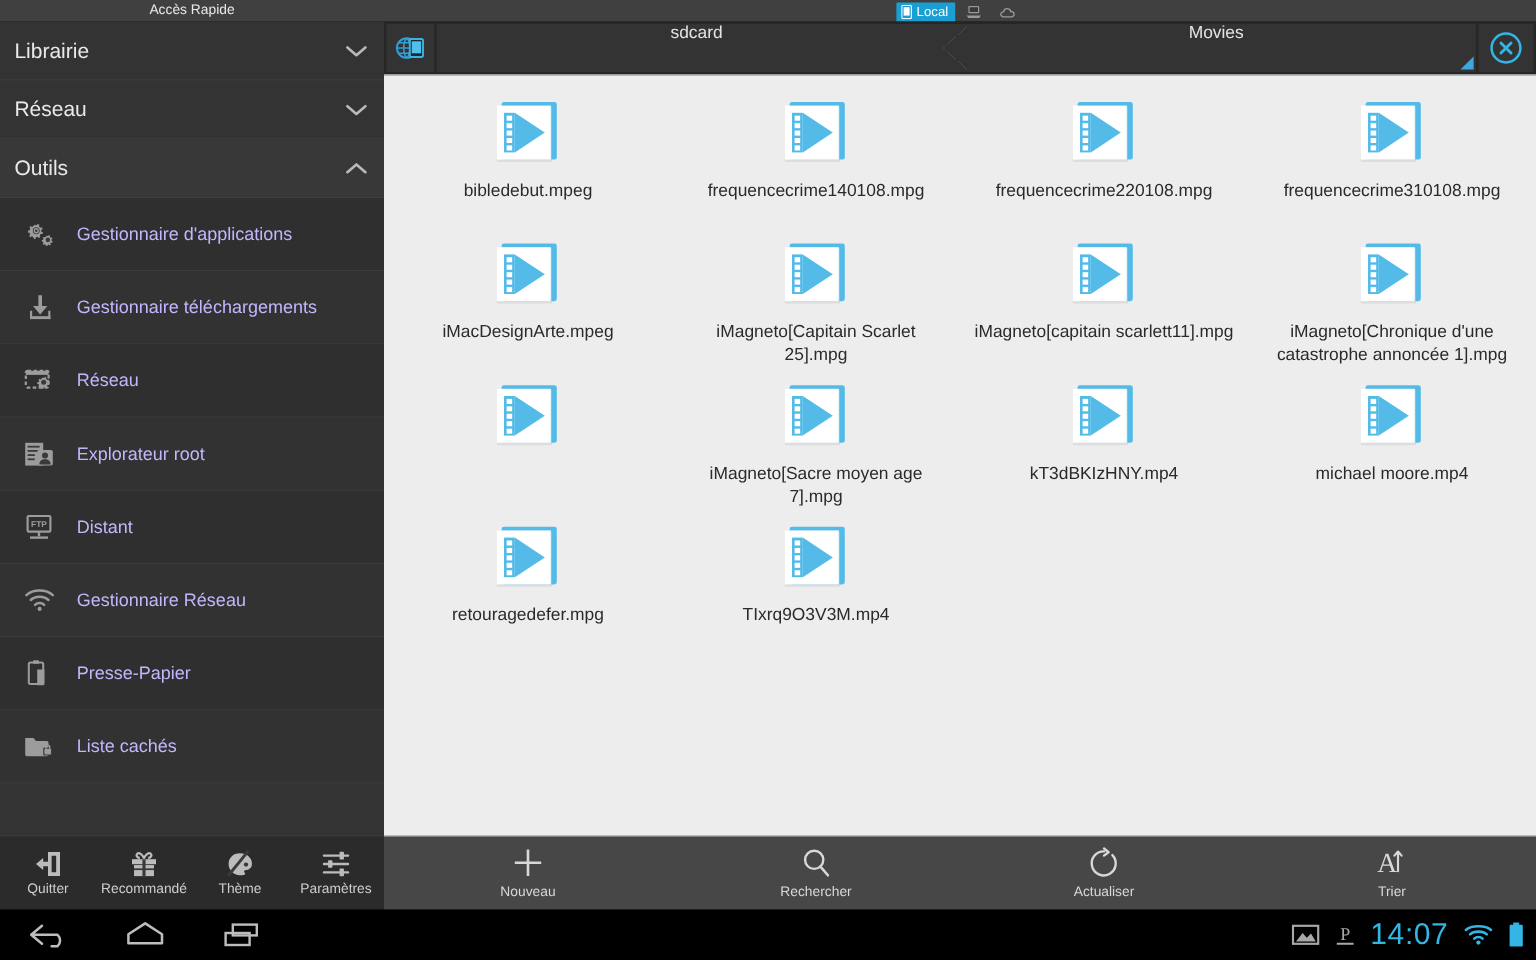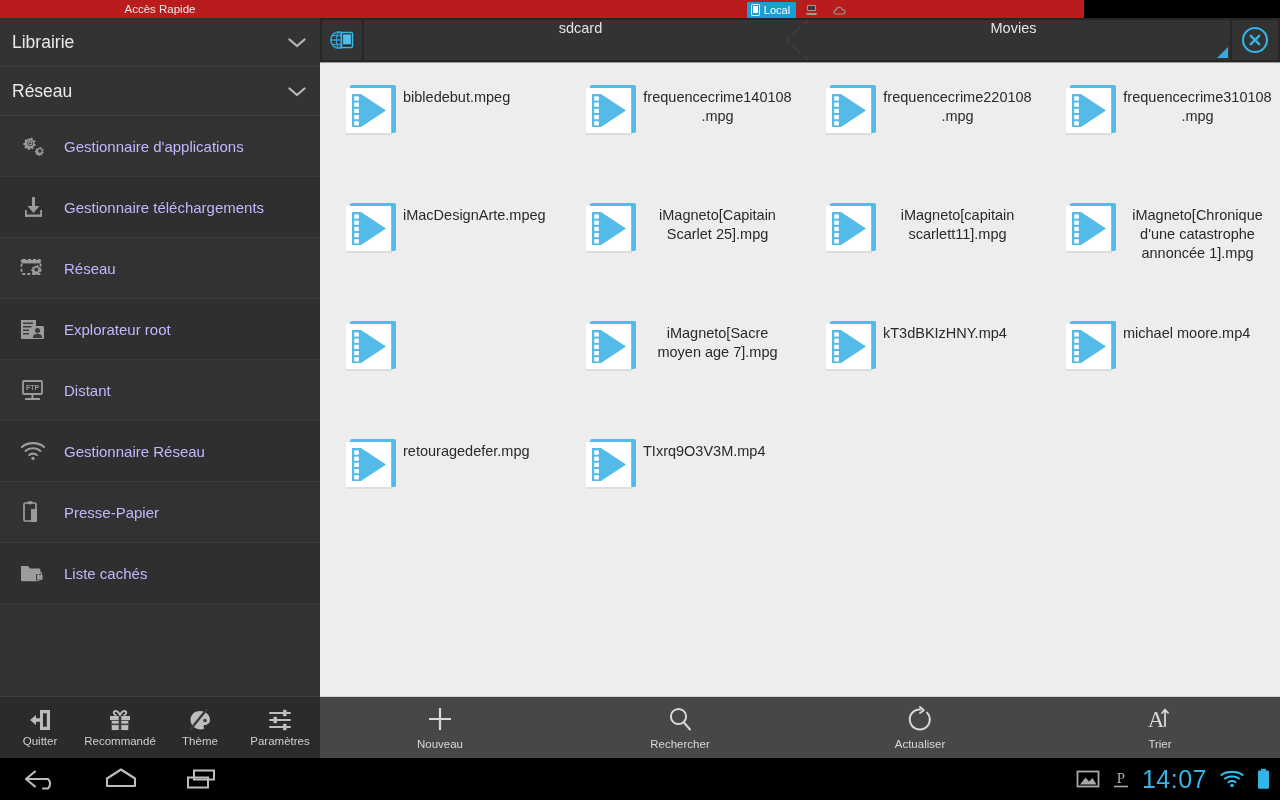--- a/index.html
+++ b/index.html
@@ -11,22 +11,22 @@
   }
   #app {
     position: relative;
     width: 1280px; height: 800px;
     background: #000;
   }
 
   
   .topstrip {
     position: absolute; left: 0; top: 0;
-    width: 1084px; height: 18px;
-    background: #b91c1c;
+    width: 1280px; height: 18px;
+    background: #404040;
     display: flex; align-items: center;
   }
   .topstrip-title {
     position: absolute; left: 0; top: 0;
     width: 320px; height: 18px;
     line-height: 18px;
     text-align: center;
     color: #e8e8e8;
     font-size: 11.5px;
   }
@@ -161,22 +161,23 @@
     border-top: 1px solid #9a9a9a;
     overflow: hidden;
   }
   .filegrid {
     display: grid;
     grid-template-columns: repeat(4, 1fr);
     padding: 10px 0 0 0;
     align-content: start;
   }
   .file-cell {
-    padding: 6px 8px 2px 21px;
-    display: flex; flex-direction: row;
+    padding: 6px 8px 2px 8px;
+    display: flex; flex-direction: column;
+    align-items: center;
     min-height: 118px;
   }
   .file-name {
     margin-top: 9px;
     color: #2a2a2a;
     font-size: 14.5px;
     line-height: 19px;
     text-align: center;
     max-width: 216px;
     word-break: break-word;
@@ -255,20 +256,26 @@
       </svg>
     </div>
 
     <div class="sb-group">
       <span class="sb-group-label">Réseau</span>
       <svg class="chev" viewBox="0 0 18 11">
         <path d="M1.5 2.5 L9 9 L16.5 2.5" fill="none" stroke="#d0d0d0" stroke-width="2.2" stroke-linecap="round" stroke-linejoin="round"></path>
       </svg>
     </div>
 
+    <div class="sb-group open">
+      <span class="sb-group-label">Outils</span>
+      <svg class="chev" viewBox="0 0 18 11">
+        <path d="M1.5 8.5 L9 2 L16.5 8.5" fill="none" stroke="#d0d0d0" stroke-width="2.2" stroke-linecap="round" stroke-linejoin="round"></path>
+      </svg>
+    </div>
 
     <div class="sb-item">
       <span class="sb-icon">
         <svg width="26" height="22" viewBox="0 0 26 22">
           <g fill="#9c9c9c">
             <path d="M9 3.2 l1.5 .5 .9-1.1 1.4 .7-.3 1.4 1.1 1 1.4-.4 .5 1.5-1.2 .8 .1 1.5 1.4 .5-.4 1.5-1.5-.1-.8 1.2 .6 1.3-1.3 .8-1-1-1.4 .4-.4 1.4-1.5-.1-.3-1.4-1.3-.7-1.2 .8-1-1.1 .8-1.2-.5-1.4-1.4-.3 .1-1.5 1.4-.4 .6-1.3-.8-1.2 1.1-1 1.2 .8z"></path>
             <circle cx="10.2" cy="8.3" r="2.9" fill="#3a3a3a"></circle>
             <path d="M10.2 6.1 a2.2 2.2 0 1 1 0 4.4 a2.2 2.2 0 1 1 0-4.4" fill="#9c9c9c"></path>
             <circle cx="10.2" cy="8.3" r="1.1" fill="#3a3a3a"></circle>
           </g>

